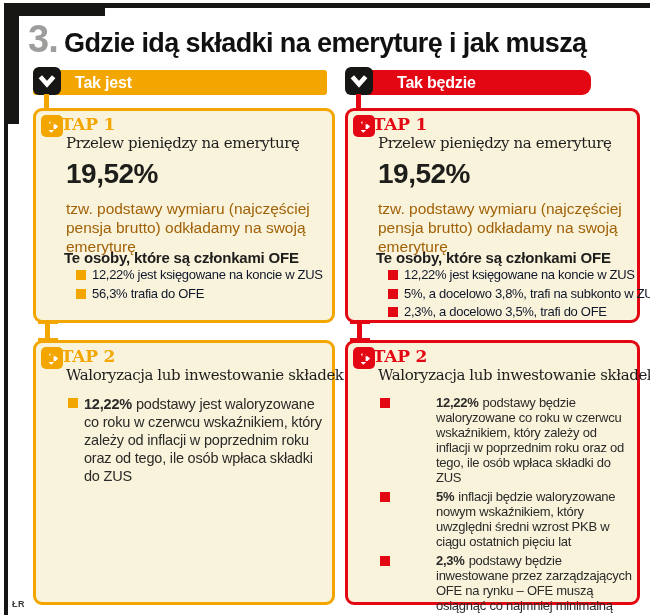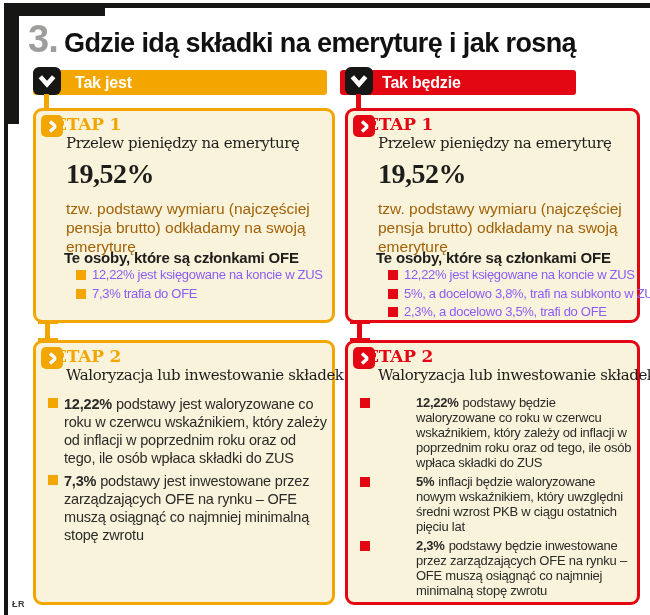--- a/index.html
+++ b/index.html
@@ -16,21 +16,21 @@
 
   
   .title-num  { position:absolute; left:28px; top:18px; font-size:38px; font-weight:bold;
                 color:var(--gray); letter-spacing:-1px; }
   .title-text { position:absolute; left:64px; top:28px; font-size:27px; font-weight:bold;
                 color:#111; letter-spacing:-0.6px; }
 
   
   .hdr { position:absolute; top:70px; height:25px; border-radius:3px; }
   .hdr.left  { left:33px;  width:294px; background:var(--orange); }
-  .hdr.right { left:340px; width:236px; background:var(--red); }
+  .hdr.right { left:355px; width:236px; background:var(--red);border-radius:9px; }
   .hdr-label { position:absolute; left:42px; top:0; line-height:25px; color:#fff;
                font-weight:bold; font-size:16px; letter-spacing:-0.2px; }
   .hdr-chev { position:absolute; top:67px; width:28px; height:28px; background:#161615;
               border-radius:6px; display:flex; align-items:center; justify-content:center; }
   .hdr-chev.left { left:33px; } .hdr-chev.right { left:345px; }
 
   
   .conn { position:absolute; width:5px; }
   .conn.c-orange { background:var(--orange); } .conn.c-red { background:var(--red); }
   .cap { position:absolute; width:20px; height:4px; }
@@ -42,37 +42,37 @@
   .box.c-orange { border-color:var(--orange); } .box.c-red { border-color:var(--red); }
   .bl { left:33px;  width:302px; }
   .br { left:345px; width:295px; }
   .box1 { top:108px; height:215px; }
   .box2 { top:340px; height:265px; }
 
   .tag-icon { position:absolute; left:5px; top:4px; width:22px; height:22px; border-radius:5px;
               display:flex; align-items:center; justify-content:center; }
   .tag-icon.c-orange { background:var(--orange); } .tag-icon.c-red { background:var(--red); }
 
-  .etap-label { position:absolute; left:18px; top:3px; font-family:"DejaVu Serif", serif;
+  .etap-label { position:absolute; left:12px; top:3px; font-family:"DejaVu Serif", serif;
                 font-weight:bold; font-size:17px; letter-spacing:-0.2px; }
   .etap-label.c-orange { color:var(--orange); } .etap-label.c-red { color:var(--red); }
   .etap-sub { position:absolute; left:30px; top:23px; font-family:"DejaVu Serif", serif;
               font-size:15px; letter-spacing:-0.4px; color:#1d1d1b; white-space:nowrap; }
 
   .big  { position:absolute; left:30px; top:47px; font-size:28px; font-weight:bold;
-          letter-spacing:-0.5px; color:#1d1d1b;font-family:Liberation Serif, serif; }
+          letter-spacing:-0.5px; color:#1d1d1b; }
   .desc { position:absolute; left:30px; top:88px; width:252px; font-size:15.5px;
           line-height:19px; color:#a16207; }
   .subhead { position:absolute; left:28px; top:138px; font-size:15px; font-weight:bold;
              color:#1d1d1b; letter-spacing:-0.2px; }
 
   .blist1 { position:absolute; left:28px; top:155px; right:4px; }
   .bitem1 { display:flex; line-height:18.5px; font-size:13px; letter-spacing:-0.3px;
-            white-space:nowrap; color:#8b5cf6;padding-left:12px; }
-  .blist2 { position:absolute; left:12px; top:52px; right:4px; }
+            white-space:nowrap; color:#0f172a;padding-left:12px; }
+  .blist2 { position:absolute; left:32px; top:52px; right:4px; }
   .bitem2 { display:flex; color:#2a2a28; }
   .bl .bitem2 { font-size:14.5px; line-height:18px; margin-bottom:5px; letter-spacing:-0.2px; }
   .br .bitem2 { font-size:13px;   line-height:15px; margin-bottom:4px; letter-spacing:-0.25px;gap:40px; }
   .sq { flex:none; width:10px; height:10px; margin-right:6px; margin-top:4px; }
   .bitem2 .sq { margin-top:2.5px; }
   .sq.c-orange { background:var(--orange); } .sq.c-red { background:var(--red); }
   .lead { font-weight:bold; margin-right:4px; }
 
   .credit { position:absolute; left:12px; top:599px; font-size:9px; font-weight:bold;
             color:#3c3c3b; letter-spacing:0.5px; }
@@ -82,21 +82,21 @@
 <body>
 
 <div class="canvas">
 
   <div class="fr fr-hthin"></div>
   <div class="fr fr-hthick"></div>
   <div class="fr fr-vthin"></div>
   <div class="fr fr-vthick"></div>
 
   <div class="title-num">3.</div>
-  <div class="title-text">Gdzie idą składki na emeryturę i jak rosną</div>
+  <div class="title-text">Gdzie idą składki na emeryturę i jak muszą</div>
 
   <div class="hdr left">
     <span class="hdr-label">Tak jest</span>
   </div>
   <div class="hdr-chev left">
     <svg width="20" height="20" viewBox="0 0 24 24">
         <path d="M4 7 L12 16 L20 7" fill="none" stroke="#fff" stroke-width="5.5" stroke-linecap="butt"></path>
       </svg>
   </div>
   <div class="conn c-orange" style="left:44px; top:94px; height:16px;"></div>
@@ -112,45 +112,41 @@
     <div class="big">19,52%</div>
     <div class="desc">tzw. podstawy wymiaru (najczęściej pensja brutto) odkładamy na swoją emeryturę</div>
     <div class="subhead">Te osoby, które są członkami OFE</div>
     <div class="blist1">
       <div class="bitem1">
           <span class="sq c-orange"></span>
           <span>12,22% jest księgowane na koncie w ZUS</span>
         </div>
       <div class="bitem1">
           <span class="sq c-orange"></span>
-          <span>7,3% trafia do OFE</span>
+          <span>56,3% trafia do OFE</span>
         </div>
     </div>
   </div>
 
   <div class="conn c-orange" style="left:45px; top:320px; height:22px;"></div>
   <div class="cap c-orange" style="left:38px; top:320px;"></div>
   <div class="cap c-orange" style="left:38px; top:338px;"></div>
 
   <div class="box box2 bl c-orange">
     <div class="tag-icon c-orange">
       <svg width="15" height="15" viewBox="0 0 24 24">
           <path d="M8 4 L17 12 L8 20" fill="none" stroke="#fff" stroke-width="5.5"></path>
         </svg>
     </div>
     <div class="etap-label c-orange">ETAP 2</div>
     <div class="etap-sub">Waloryzacja lub inwestowanie składek</div>
     <div class="blist2">
       <div class="bitem2">
           <span class="sq c-orange"></span>
           <span><span class="lead">12,22%</span><span>podstawy jest waloryzowane co roku w czerwcu wskaźnikiem, który zależy od inflacji w poprzednim roku oraz od tego, ile osób wpłaca składki do ZUS</span></span>
-        </div>
-      <div class="bitem2">
-          <span class="sq c-orange"></span>
-          <span><span class="lead">7,3%</span><span>podstawy jest inwestowane przez zarządzających OFE na rynku – OFE muszą osiągnąć co najmniej minimalną stopę zwrotu</span></span>
         </div>
     </div>
   </div>
 
   <div class="hdr right">
     <span class="hdr-label">Tak będzie</span>
   </div>
   <div class="hdr-chev right">
     <svg width="20" height="20" viewBox="0 0 24 24">
         <path d="M4 7 L12 16 L20 7" fill="none" stroke="#fff" stroke-width="5.5" stroke-linecap="butt"></path>

